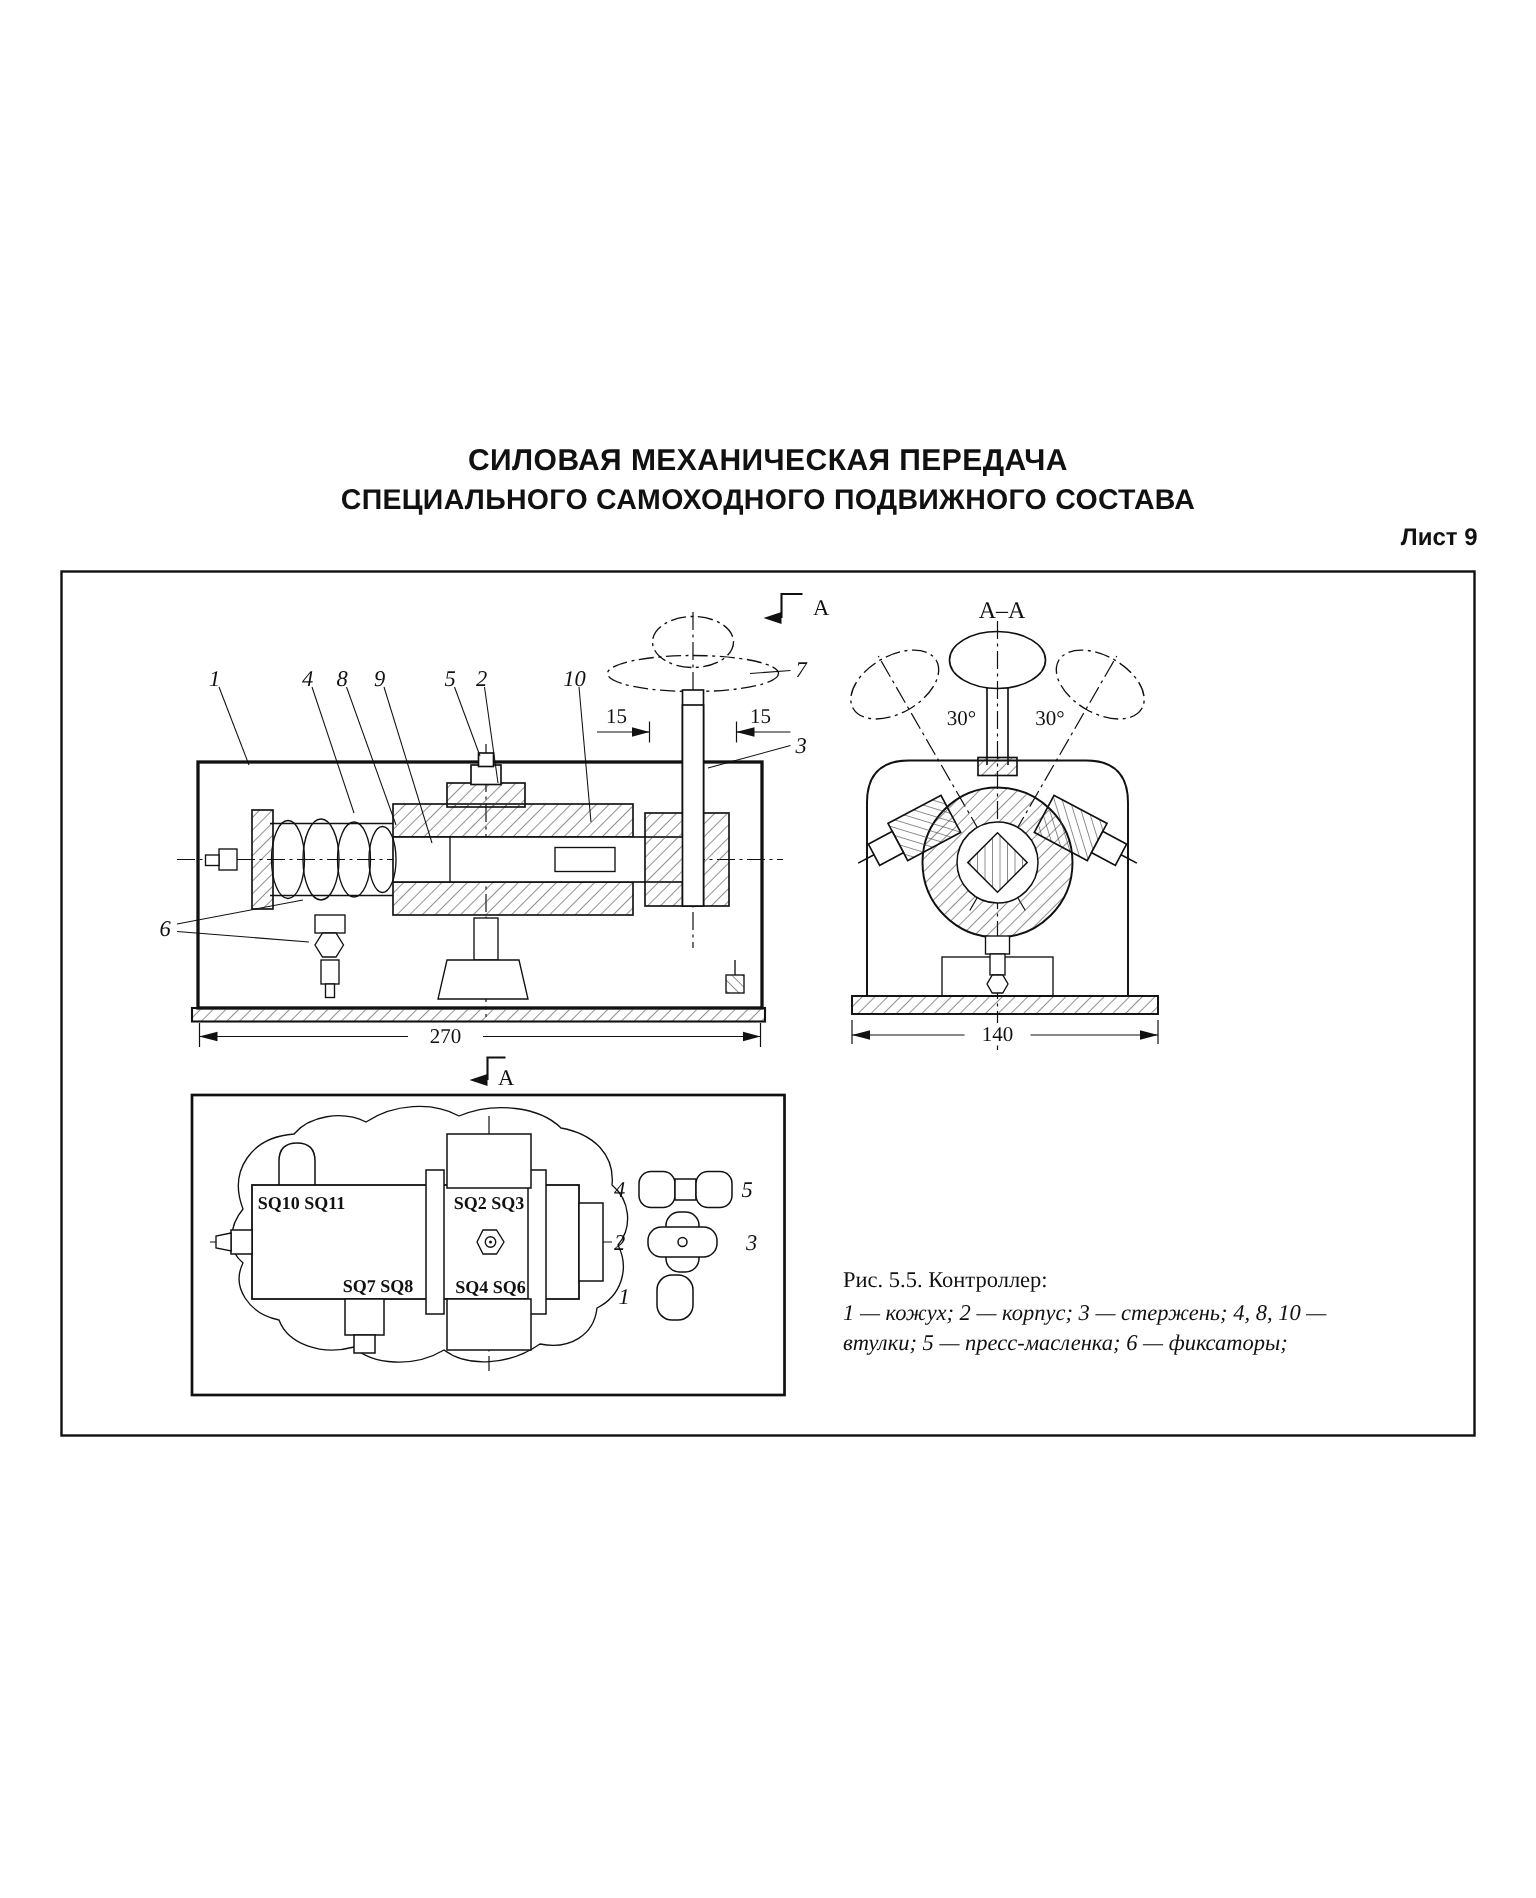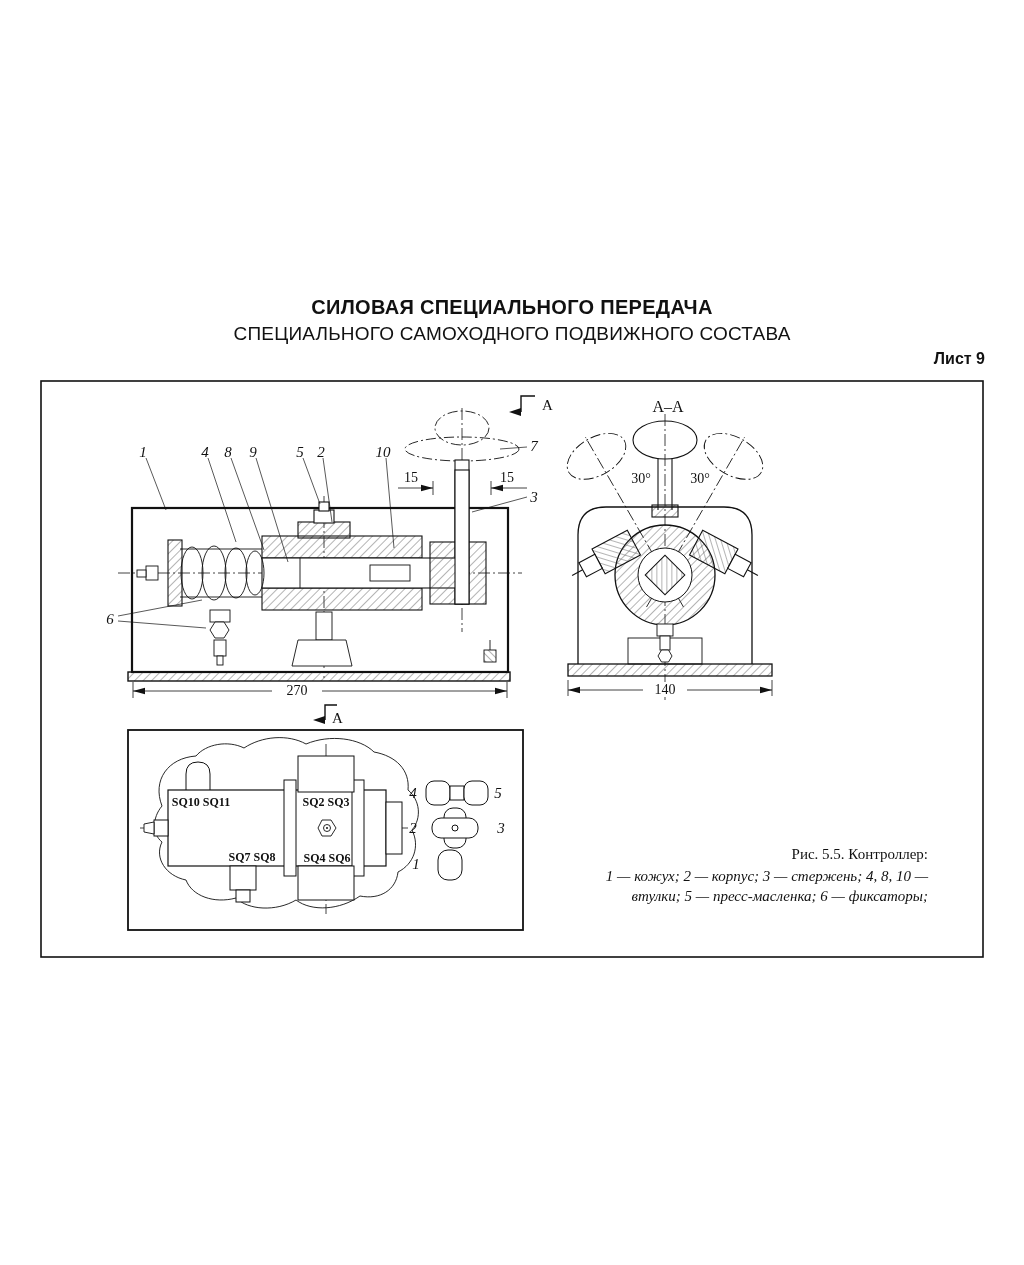--- a/index.html
+++ b/index.html
@@ -1,40 +1,40 @@
 <!DOCTYPE html>
 <html><head>
 <meta charset="utf-8">
 <style>
   html,body{margin:0;padding:0;background:#ffffff;}
   #page{position:relative;width:1024px;height:1265px;background:#ffffff;overflow:hidden;
         font-family:"Liberation Sans",sans-serif;color:#111;}
   .title-block{position:absolute;left:0;top:296px;width:1024px;text-align:center;}
   .title-line1{font-size:20px;font-weight:700;letter-spacing:.3px;}
-  .title-line2{font-size:19px;font-weight:400;margin-top:4px;letter-spacing:.2px;}
+  .title-line2{font-size:19px;font-weight:700;margin-top:4px;letter-spacing:.2px;}
   .sheet-label{position:absolute;right:39px;top:350px;font-size:16px;font-weight:700;}
   svg{position:absolute;left:0;top:0;}
-  .caption-block{position:absolute;left:562px;top:844px;width:366px;text-align:right;
+  .caption-block{position:absolute;left:562px;top:844px;width:366px;text-align:left;
        font-family:"Liberation Serif",serif;font-size:15px;line-height:20px;color:#111;}
   .caption-title{font-style:normal;margin-bottom:2px;}
   .caption-line{font-style:italic;}
   text{font-family:"Liberation Serif",serif;fill:#111;}
   .callout{font-size:15px;font-style:italic;}
   .dimtxt{font-size:14px;}
   .secmark{font-size:15px;}
   .sqlabel{font-size:12px;font-weight:700;}
   .viewlabel{font-size:16px;}
 </style>
 </head>
 <body>
 
 <div id="page">
 
   <div class="title-block">
-    <div class="title-line1">СИЛОВАЯ СПЕЦИАЛЬНОГО ПЕРЕДАЧА</div>
+    <div class="title-line1">СИЛОВАЯ МЕХАНИЧЕСКАЯ ПЕРЕДАЧА</div>
     <div class="title-line2">СПЕЦИАЛЬНОГО САМОХОДНОГО ПОДВИЖНОГО СОСТАВА</div>
   </div>
   <div class="sheet-label">Лист 9</div>
 
   <svg width="1024" height="1265" viewBox="0 0 1024 1265">
     <defs>
       <pattern id="h1" patternUnits="userSpaceOnUse" width="6" height="6" patternTransform="rotate(45)">
         <line x1="0" y1="0" x2="0" y2="6" stroke="#444" stroke-width="0.8"></line>
       </pattern>
       <pattern id="h2" patternUnits="userSpaceOnUse" width="5" height="5" patternTransform="rotate(-45)">

